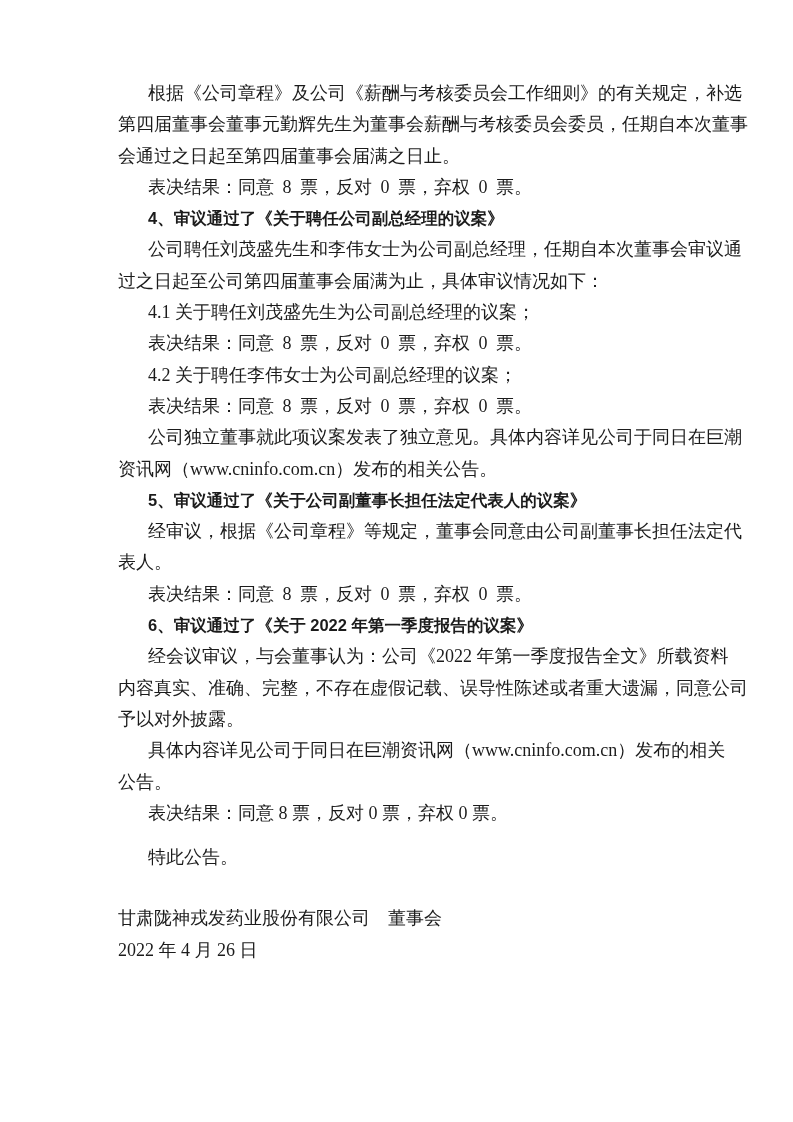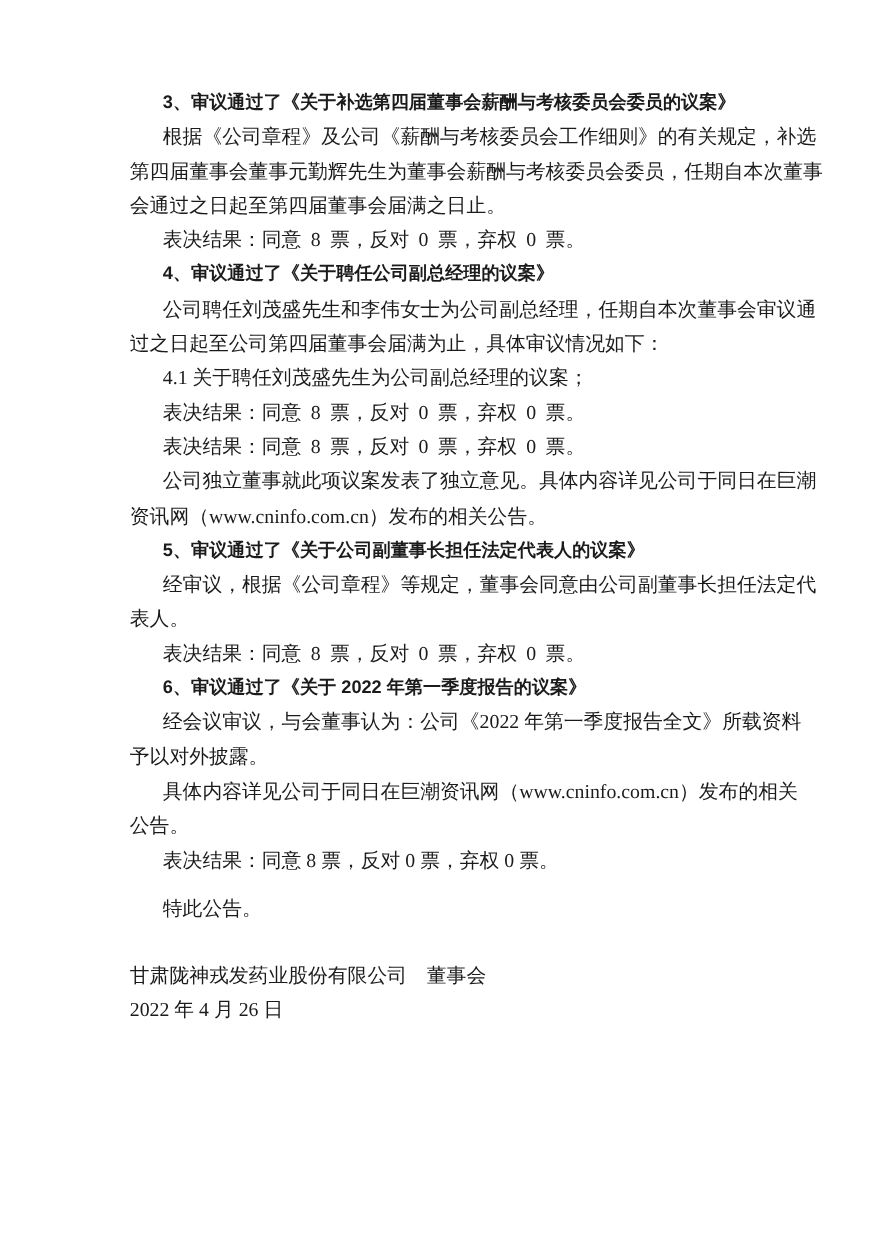--- a/index.html
+++ b/index.html
@@ -44,39 +44,40 @@
   }
   .line.wide-votes {
     word-spacing: 4px;
   }
 </style>
 </head>
 <body>
 
 <div class="page" style="background: rgb(255, 255, 255); color: rgb(27, 27, 27);">
   <div class="content">
-      <div class="line heading indent">3、审议通过了《关于补选第四届董事会薪酬与考核委员会委员的议案》</div>
       <div class="line indent">根据《公司章程》及公司《薪酬与考核委员会工作细则》的有关规定，补选</div>
       <div class="line">第四届董事会董事元勤辉先生为董事会薪酬与考核委员会委员，任期自本次董事</div>
       <div class="line">会通过之日起至第四届董事会届满之日止。</div>
       <div class="line indent wide-votes">表决结果：同意 8 票，反对 0 票，弃权 0 票。</div>
       <div class="line heading indent">4、审议通过了《关于聘任公司副总经理的议案》</div>
       <div class="line indent">公司聘任刘茂盛先生和李伟女士为公司副总经理，任期自本次董事会审议通</div>
       <div class="line">过之日起至公司第四届董事会届满为止，具体审议情况如下：</div>
       <div class="line indent">4.1 关于聘任刘茂盛先生为公司副总经理的议案；</div>
       <div class="line indent wide-votes">表决结果：同意 8 票，反对 0 票，弃权 0 票。</div>
+      <div class="line indent">4.2 关于聘任李伟女士为公司副总经理的议案；</div>
       <div class="line indent wide-votes">表决结果：同意 8 票，反对 0 票，弃权 0 票。</div>
       <div class="line indent">公司独立董事就此项议案发表了独立意见。具体内容详见公司于同日在巨潮</div>
       <div class="line">资讯网（www.cninfo.com.cn）发布的相关公告。</div>
       <div class="line heading indent">5、审议通过了《关于公司副董事长担任法定代表人的议案》</div>
       <div class="line indent">经审议，根据《公司章程》等规定，董事会同意由公司副董事长担任法定代</div>
       <div class="line">表人。</div>
       <div class="line indent wide-votes">表决结果：同意 8 票，反对 0 票，弃权 0 票。</div>
       <div class="line heading indent">6、审议通过了《关于 2022 年第一季度报告的议案》</div>
       <div class="line indent">经会议审议，与会董事认为：公司《2022 年第一季度报告全文》所载资料</div>
+      <div class="line">内容真实、准确、完整，不存在虚假记载、误导性陈述或者重大遗漏，同意公司</div>
       <div class="line">予以对外披露。</div>
       <div class="line indent">具体内容详见公司于同日在巨潮资讯网（www.cninfo.com.cn）发布的相关</div>
       <div class="line">公告。</div>
       <div class="line indent">表决结果：同意 8 票，反对 0 票，弃权 0 票。</div>
       <div class="line indent" style="margin-top: 13px;">特此公告。</div>
       <div class="line right" style="margin-top: 30px;">甘肃陇神戎发药业股份有限公司　董事会</div>
       <div class="line right">2022 年 4 月 26 日</div>
     </div>
 </div>
 

